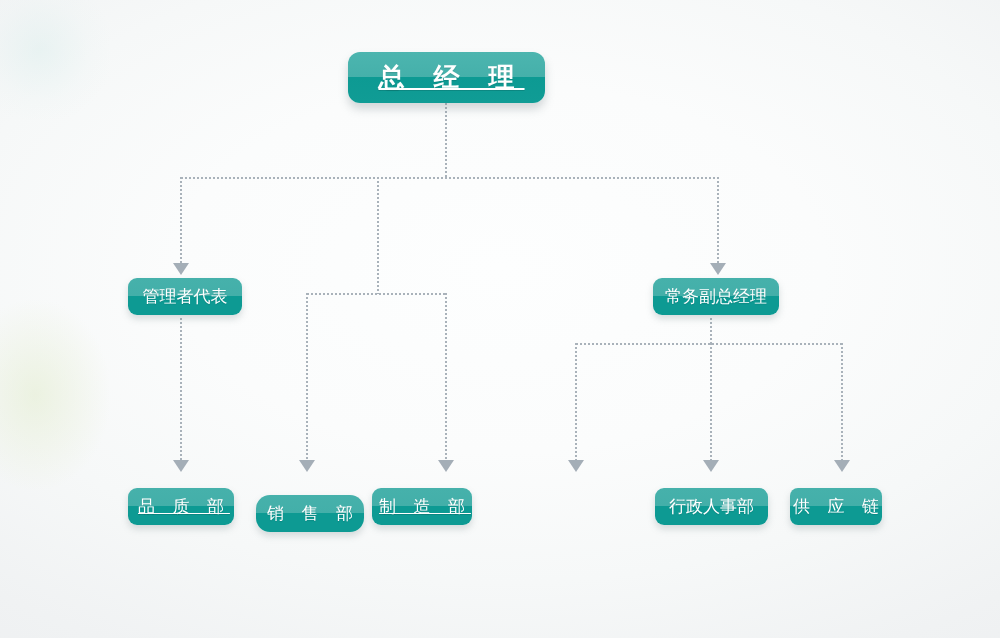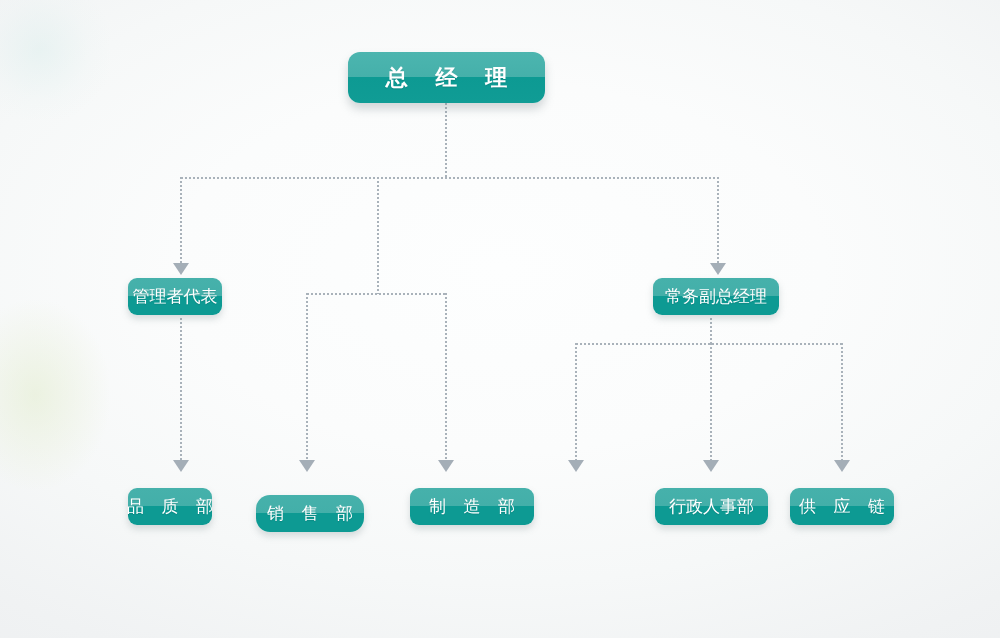--- a/index.html
+++ b/index.html
@@ -104,24 +104,25 @@
     white-space: nowrap;
   }
   .node.root {
     border-radius: 12px;
     background: linear-gradient(to bottom,
         #4cb5af 0%,
         #45b0aa 50%,
         #0d9a93 50%,
         #109c95 100%);
     box-shadow: 0 6px 10px rgba(120, 135, 140, 0.32);
-    font-size: 22px;
+    font-size: 26px;
     letter-spacing: 10px;
     text-indent: 10px;
     font-weight: bold;
+    text-decoration: underline;
   }
   .node.level2 {
     font-size: 17px;
     letter-spacing: 0px;
   }
   .node.leaf {
     font-size: 17px;
     letter-spacing: 6px;
     text-indent: 6px;
   }
@@ -172,28 +173,28 @@
 
     <div class="conn-line conn-v" style="left:710px; top:343px; height:117px;"></div>
     <div class="arrow" style="left:703px; top:460px;"></div>
 
     <div class="conn-line conn-v" style="left:841px; top:343px; height:117px;"></div>
     <div class="arrow" style="left:834px; top:460px;"></div>
   </div>
 
   <div class="node root" style="left:348px; top:52px; width:197px; height:51px;">总 经 理</div>
 
-  <div class="node level2" style="left:128px; top:278px; width:94px; height:37px;">管理者代表</div>
+  <div class="node level2" style="left:128px; top:278px; width:114px; height:37px;">管理者代表</div>
 
   <div class="node level2" style="left:653px; top:278px; width:126px; height:37px;">常务副总经理</div>
 
-  <div class="node leaf" style="left:128px; top:488px; width:84px; height:37px;">品 质 部</div>
+  <div class="node leaf" style="left:128px; top:488px; width:106px; height:37px;text-decoration:underline;">品 质 部</div>
 
   <div class="node leaf" style="left:256px; top:495px; width:108px; height:37px;border-radius:14px;">销 售 部</div>
 
-  <div class="node leaf" style="left:410px; top:488px; width:124px; height:37px;">制 造 部</div>
+  <div class="node leaf" style="left:372px; top:488px; width:100px; height:37px;text-decoration:underline;">制 造 部</div>
 
 
   <div class="node leaf tight" style="left:655px; top:488px; width:113px; height:37px;text-align:center;">行政人事部</div>
 
-  <div class="node leaf" style="left:790px; top:488px; width:104px; height:37px;">供 应 链</div>
+  <div class="node leaf" style="left:790px; top:488px; width:92px; height:37px;border-radius:8px;">供 应 链</div>
 
 </div>
 
 </body></html>

